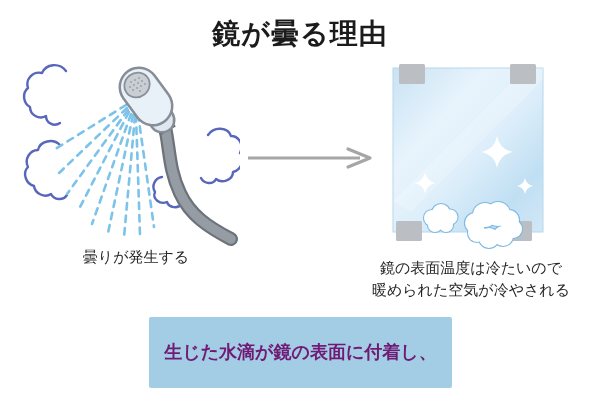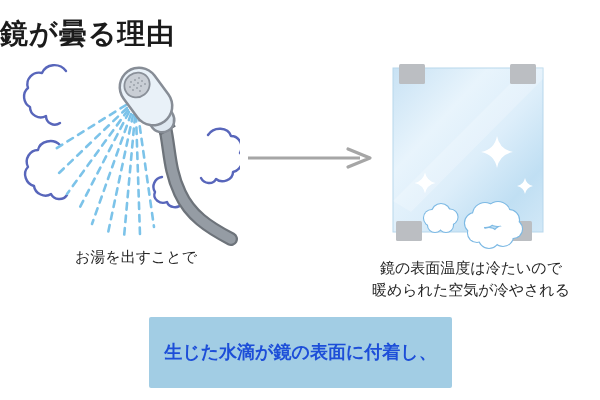--- a/index.html
+++ b/index.html
@@ -2,33 +2,33 @@
 <html><head>
 <meta charset="utf-8">
 <style>
   html,body{margin:0;padding:0;background:#ffffff;}
   #stage{
     position:relative;width:600px;height:400px;background:#ffffff;overflow:hidden;
     font-family:"Liberation Sans","DejaVu Sans",sans-serif;
   }
   .abs{position:absolute;}
   #title{
-    top:15px;left:0;width:600px;
+    top:15px;left:0;width:600px;text-align:center;
     font-size:28px;font-weight:700;color:#1b1b1b;letter-spacing:1px;
   }
   .caption{
     text-align:center;color:#262626;font-size:15px;line-height:22px;white-space:nowrap;
   }
   #caption-left{top:246px;left:16px;width:240px;}
   #caption-right{top:257px;left:340px;width:262px;}
   #conclusion-box{
     top:317px;left:149px;width:303px;height:71px;
     background:#a2cde4;border-radius:2px;
     display:flex;flex-direction:column;justify-content:center;align-items:center;
-    color:#1d4ed8;font-size:18px;font-weight:700;line-height:27px;
+    color:#701a75;font-size:18px;font-weight:700;line-height:27px;
     text-align:center;white-space:nowrap;
   }
   svg{display:block;}
 </style>
 </head>
 <body>
 
 <div id="stage">
 
   <div id="title" class="abs">鏡が曇る理由</div>
@@ -156,21 +156,21 @@
             <circle cx="128" cy="174" r="9"></circle>
             <circle cx="118" cy="181" r="10"></circle>
           <circle cx="104" cy="183" r="10"></circle>
             <circle cx="92" cy="178" r="9"></circle>
         </g>
       </g>
     </svg>
   </div>
 
   <div id="caption-left" class="abs caption">
-    <div>お湯を出すことで</div>
+    <div>曇りが発生する</div>
   </div>
 
   <div id="caption-right" class="abs caption">
     <div>鏡の表面温度は冷たいので</div>
     <div>暖められた空気が冷やされる</div>
   </div>
 
   <div id="conclusion-box" class="abs">
     <div>生じた水滴が鏡の表面に付着し、</div>
   </div>

